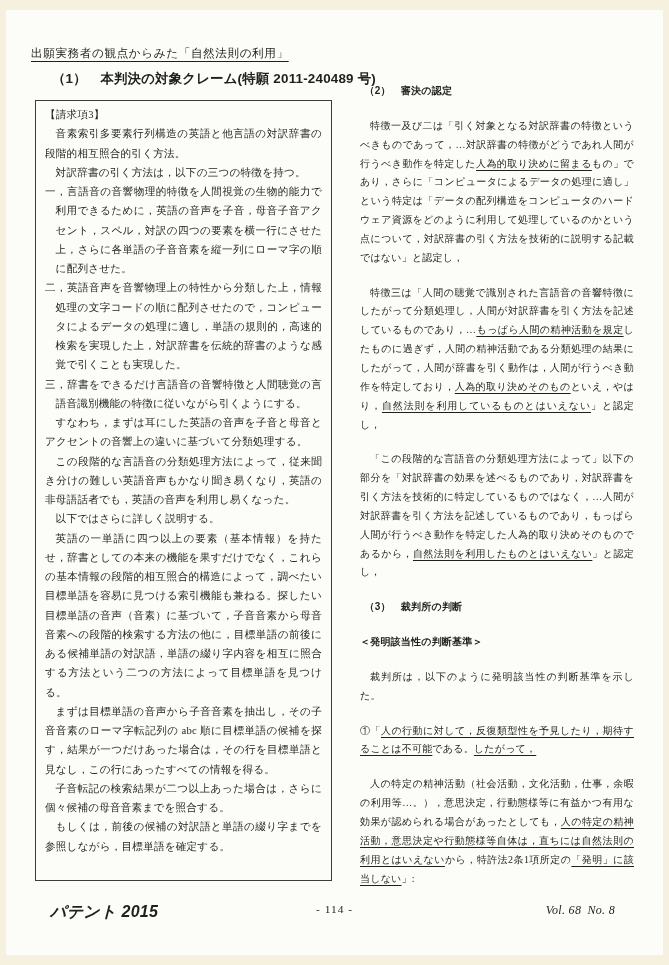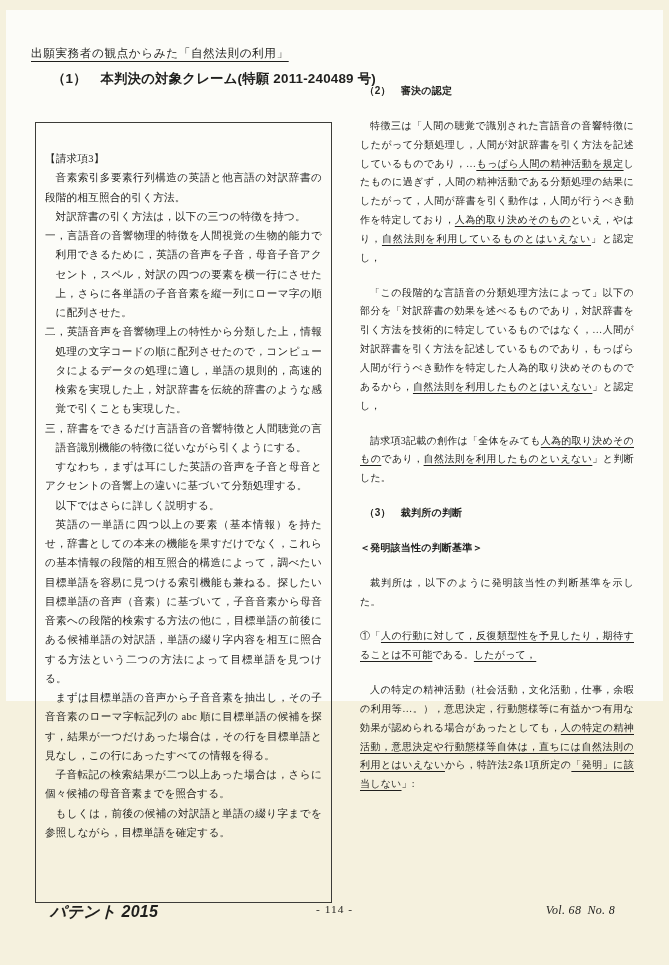--- a/index.html
+++ b/index.html
@@ -10,40 +10,39 @@
   }
   html,body{margin:0;padding:0;}
   body{
     width:669px;height:965px;position:relative;
     background:var(--backdrop);
     color:var(--ink);
     font-family:"Liberation Serif","DejaVu Serif",serif;
     overflow:hidden;
   }
   .sheet{
-    position:absolute;left:6px;top:10px;width:657px;height:691px;
+    position:absolute;left:6px;top:10px;width:657px;height:945px;
     background:var(--paper);
   }
   .running-head{
     position:absolute;left:25px;top:36px;
     font-size:11.6px;letter-spacing:.6px;
     text-decoration:underline;text-underline-offset:4px;
     text-decoration-thickness:1px;
   }
   .claim-heading{
     position:absolute;left:46px;top:60px;width:300px;
     font-family:"Liberation Sans","DejaVu Sans",sans-serif;
     font-weight:700;font-size:13.4px;letter-spacing:.2px;
     white-space:nowrap;
   }
   .claim-box{
     position:absolute;left:29px;top:90px;width:297px;height:781px;
     border:1px solid var(--rule);box-sizing:border-box;
-    padding:26px 9px 6px 9px;
-    margin-top:22px;
+    padding:4px 9px 6px 9px;
   }
   .claim-box p{
     margin:0;font-size:10.6px;line-height:19.25px;
     text-align:justify;letter-spacing:.2px;
   }
   .box-label{margin:0 0 0 0;font-size:10.8px;line-height:19.25px;}
   .right-col{
     position:absolute;left:338px;top:56px;width:306px;
   }
   .right-col p{
@@ -95,33 +94,34 @@
 
   <div class="claim-box">
     <p class="box-label p-flush">【請求項3】</p>
     <div>
         <p class="p-indent"><span>音素索引多要素行列構造の英語と他言語の対訳辞書の段階的相互照合的引く方法。</span></p>
         <p class="p-indent"><span>対訳辞書の引く方法は，以下の三つの特徴を持つ。</span></p>
         <p class="p-hang"><span>一，言語音の音響物理的特徴を人間視覚の生物的能力で利用できるために，英語の音声を子音，母音子音アクセント，スペル，対訳の四つの要素を横一行にさせた上，さらに各単語の子音音素を縦一列にローマ字の順に配列させた。</span></p>
         <p class="p-hang"><span>二，英語音声を音響物理上の特性から分類した上，情報処理の文字コードの順に配列させたので，コンピュータによるデータの処理に適し，単語の規則的，高速的検索を実現した上，対訳辞書を伝統的辞書のような感覚で引くことも実現した。</span></p>
         <p class="p-hang"><span>三，辞書をできるだけ言語音の音響特徴と人間聴覚の言語音識別機能の特徴に従いながら引くようにする。</span></p>
         <p class="p-indent"><span>すなわち，まずは耳にした英語の音声を子音と母音とアクセントの音響上の違いに基づいて分類処理する。</span></p>
+        <p class="p-indent"><span>この段階的な言語音の分類処理方法によって，従来聞き分けの難しい英語音声もかなり聞き易くなり，英語の非母語話者でも，英語の音声を利用し易くなった。</span></p>
         <p class="p-indent"><span>以下ではさらに詳しく説明する。</span></p>
         <p class="p-indent"><span>英語の一単語に四つ以上の要素（基本情報）を持たせ，辞書としての本来の機能を果すだけでなく，これらの基本情報の段階的相互照合的構造によって，調べたい目標単語を容易に見つける索引機能も兼ねる。探したい目標単語の音声（音素）に基づいて，子音音素から母音音素への段階的検索する方法の他に，目標単語の前後にある候補単語の対訳語，単語の綴り字内容を相互に照合する方法という二つの方法によって目標単語を見つける。</span></p>
         <p class="p-indent"><span>まずは目標単語の音声から子音音素を抽出し，その子音音素のローマ字転記列の abc 順に目標単語の候補を探す，結果が一つだけあった場合は，その行を目標単語と見なし，この行にあったすべての情報を得る。</span></p>
         <p class="p-indent"><span>子音転記の検索結果が二つ以上あった場合は，さらに個々候補の母音音素までを照合する。</span></p>
         <p class="p-indent"><span>もしくは，前後の候補の対訳語と単語の綴り字までを参照しながら，目標単語を確定する。</span></p>
       </div>
   </div>
 
   <div class="right-col">
       <p class="p-h"><span>（2）　審決の認定</span></p>
+      <p class="p-indent"><span>特徴一及び二は「引く対象となる対訳辞書の特徴というべきものであって，…対訳辞書の特徴がどうであれ人間が行うべき動作を特定した</span><span class="u">人為的取り決めに留まる</span><span>もの」であり，さらに「コンピュータによるデータの処理に適し」という特定は「データの配列構造をコンピュータのハードウェア資源をどのように利用して処理しているのかという点について，対訳辞書の引く方法を技術的に説明する記載ではない」と認定し，</span></p>
       <p class="p-indent"><span>特徴三は「人間の聴覚で識別された言語音の音響特徴にしたがって分類処理し，人間が対訳辞書を引く方法を記述しているものであり，…</span><span class="u">もっぱら人間の精神活動を規定</span><span>したものに過ぎず，人間の精神活動である分類処理の結果にしたがって，人間が辞書を引く動作は，人間が行うべき動作を特定しており，</span><span class="u">人為的取り決めそのもの</span><span>といえ，やはり，</span><span class="u">自然法則を利用しているものとはいえない</span><span>」と認定し，</span></p>
       <p class="p-indent"><span>「この段階的な言語音の分類処理方法によって」以下の部分を「対訳辞書の効果を述べるものであり，対訳辞書を引く方法を技術的に特定しているものではなく，…人間が対訳辞書を引く方法を記述しているものであり，もっぱら人間が行うべき動作を特定した人為的取り決めそのものであるから，</span><span class="u">自然法則を利用したものとはいえない</span><span>」と認定し，</span></p>
-      <p class="p-indent"><span>請求項3記載の創作は「全体をみても</span><span class="u">人為的取り決めそのもの</span><span>であり，</span><span class="u">自然法則を利用したものといえない</span><span>」と判断した。</span></p>
       <p class="p-h"><span>（3）　裁判所の判断</span></p>
       <p class="p-h2"><span>＜発明該当性の判断基準＞</span></p>
       <p class="p-indent"><span>裁判所は，以下のように発明該当性の判断基準を示した。</span></p>
       <p class="p-flush"><span>①「</span><span class="u">人の行動に対して，反復類型性を予見したり，期待することは不可能</span><span>である。</span><span class="u">したがって，</span></p>
       <p class="p-indent"><span>人の特定の精神活動（社会活動，文化活動，仕事，余暇の利用等…。），意思決定，行動態様等に有益かつ有用な効果が認められる場合があったとしても，</span><span class="u">人の特定の精神活動，意思決定や行動態様等自体は，直ちには自然法則の利用とはいえない</span><span>から，特許法2条1項所定の</span><span class="u">「発明」に該当しない</span><span>」:</span></p>
     </div>
 
   <div class="footer">
     <span class="f-journal">パテント 2015</span>
     <span class="f-page">- 114 -</span>

